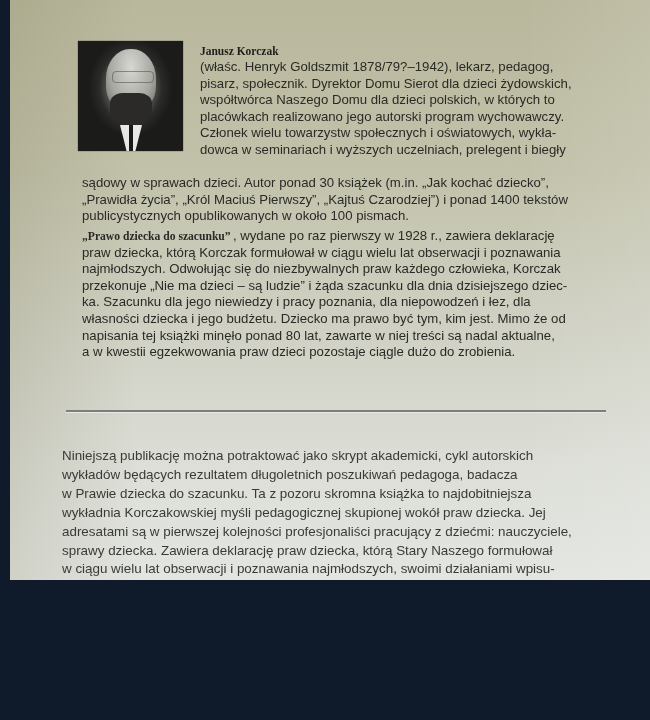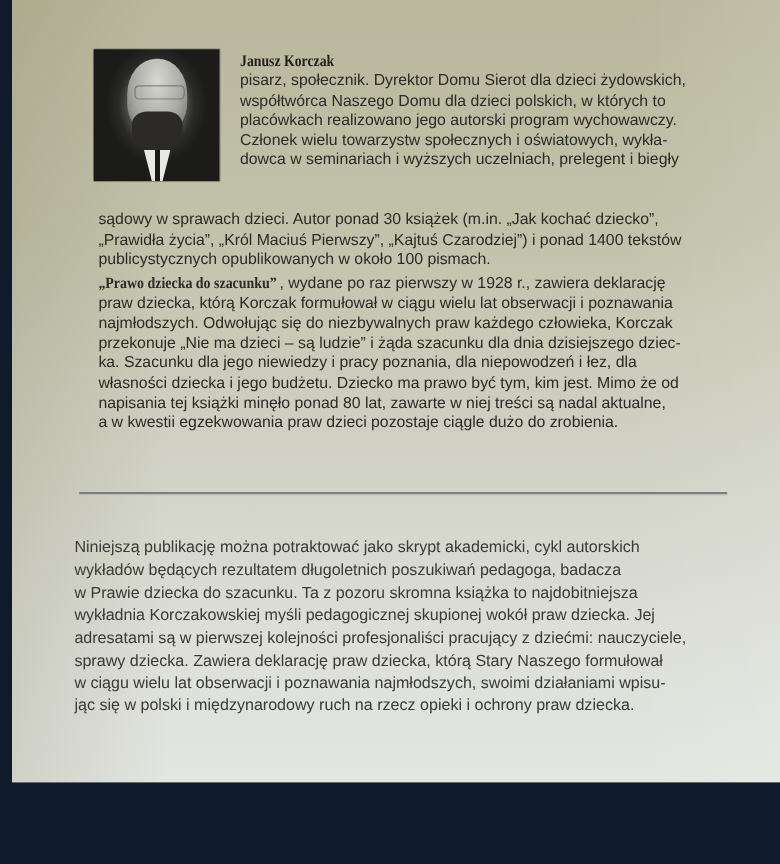--- a/index.html
+++ b/index.html
@@ -2,21 +2,21 @@
 <html><head>
 <meta charset="utf-8">
 <style>
   html, body { margin: 0; padding: 0; }
   body {
     width: 650px; height: 720px; overflow: hidden; position: relative;
     background: #0f1a2a;
     font-family: "Liberation Sans", "DejaVu Sans", sans-serif;
   }
   .page {
-    position: absolute; left: 10px; top: 0; width: 640px; height: 652px;
+    position: absolute; left: 10px; top: 0; width: 640px; height: 580px;
     background: linear-gradient(180deg, #b9b79c 0%, #c2c2ab 30%, #cfd0c2 55%, #dcded7 80%, #e3e5e1 100%);
     overflow: hidden;
   }
   .page::before {
     content: ""; position: absolute; inset: 0;
     background: linear-gradient(90deg, rgba(120,115,80,0.18) 0%, rgba(0,0,0,0) 20%, rgba(0,0,0,0) 80%, rgba(255,255,255,0.10) 100%);
   }
   .photo {
     position: absolute; left: 68px; top: 41px; width: 105px; height: 110px;
     background: radial-gradient(ellipse 40% 45% at 50% 42%, #9a9a94 0%, #6e6e68 40%, #2a2a28 75%, #1b1b1a 100%);
@@ -89,20 +89,21 @@
   <div class="photo">
     <div class="head"></div>
     <div class="glasses"></div>
     <div class="beard"></div>
     <div class="collar"></div>
   </div>
 
   <div class="name">Janusz Korczak</div>
 
   <div class="text bio-top">
+    <span class="line">(właśc. Henryk Goldszmit 1878/79?–1942), lekarz, pedagog,</span>
     <span class="line">pisarz, społecznik. Dyrektor Domu Sierot dla dzieci żydowskich,</span>
     <span class="line">współtwórca Naszego Domu dla dzieci polskich, w których to</span>
     <span class="line">placówkach realizowano jego autorski program wychowawczy.</span>
     <span class="line">Członek wielu towarzystw społecznych i oświatowych, wykła-</span>
     <span class="line">dowca w seminariach i wyższych uczelniach, prelegent i biegły</span>
   </div>
 
   <div class="text bio-bottom">
     <span class="line">sądowy w sprawach dzieci. Autor ponad 30 książek (m.in. „Jak kochać dziecko”,</span>
     <span class="line">„Prawidła życia”, „Król Maciuś Pierwszy”, „Kajtuś Czarodziej”) i ponad 1400 tekstów</span>

